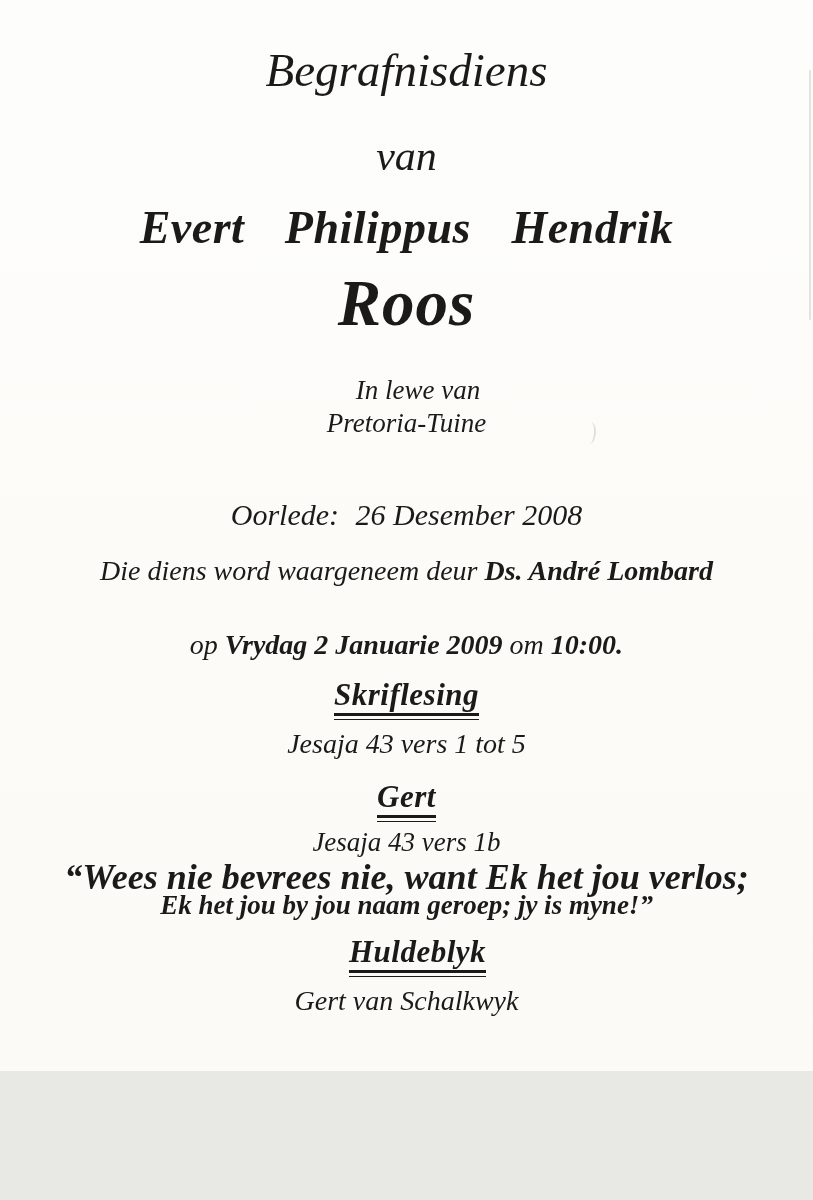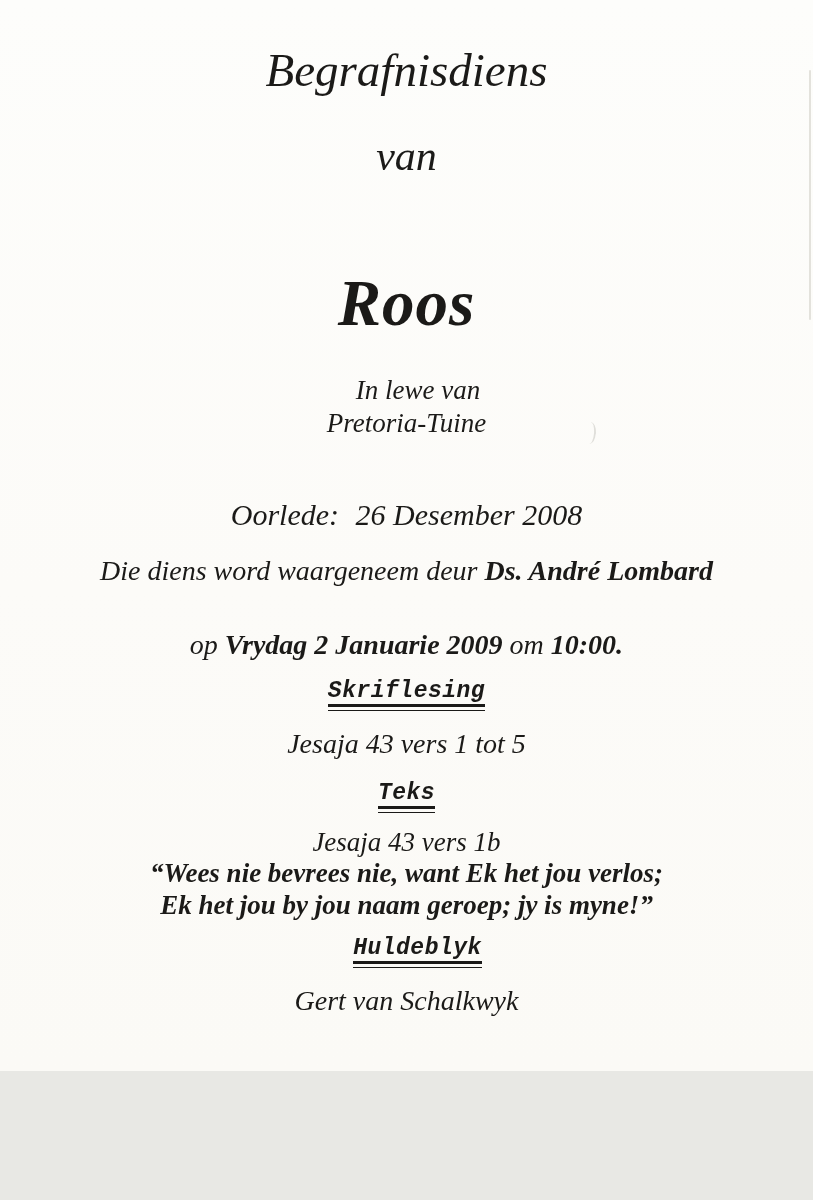--- a/index.html
+++ b/index.html
@@ -34,28 +34,28 @@
   .inlife2      { top: 409px; font-size: 27px; }
   .dateline1    { top: 464px; font-size: 30px; }
   .dateline2    { top: 499px; font-size: 30px; }
   .para1        { top: 556px; font-size: 28px; }
   .para2        { top: 593px; font-size: 28px; }
   .para3        { top: 630px; font-size: 28px; }
   .head-skrif   { top: 679px; }
   .ref-skrif    { top: 729px; font-size: 28px; }
   .head-teks    { top: 781px; }
   .ref-teks     { top: 828px; font-size: 27px; }
-  .quote1       { top: 859px; font-size: 27px; font-weight: bold; }
+  .quote1       { top: 859px; font-size: 36px; font-weight: bold; }
   .quote2       { top: 891px; font-size: 27px; font-weight: bold; }
   .head-hulde   { top: 936px; padding-left: 22px; }
   .name-hulde   { top: 986px; font-size: 28px; }
   .head-bedank  { top: 1041px; }
   .name-bedank  { top: 1091px; font-size: 28px; }
 
-  .heading { font-size: 23px; font-weight: bold; letter-spacing: 0.5px; font-family: Liberation Mono, monospace; }
+  .heading { font-size: 31px; font-weight: bold; letter-spacing: 0.5px; }
   .u-outer {
     display: inline-block;
     border-bottom: 1.5px solid #1b1a18;
     padding-bottom: 3px;
   }
   .u-inner {
     display: inline-block;
     border-bottom: 3px solid #1b1a18;
     padding-bottom: 1px;
   }
@@ -112,20 +112,21 @@
 </style>
 </head>
 <body>
 
 <div class="page">
 
   <div class="line title">Begrafnisdiens</div>
 
   <div class="line connector">van</div>
 
+  <div class="line first-names">Evert Philippus Hendrik</div>
 
   <div class="line surname">Roos</div>
 
   <div class="line inlife1">In lewe van</div>
   <div class="line inlife2">Pretoria-Tuine</div>
 
   <div class="line dateline2">
     <span>Oorlede:</span><span class="date-value">26 Desember 2008</span>
   </div>
 
@@ -135,21 +136,21 @@
   <div class="line para3">
     <span>op </span><span class="bold">Vrydag 2 Januarie 2009</span><span> om </span><span class="bold">10:00.</span>
   </div>
 
   <div class="line heading head-skrif">
     <span class="u-outer"><span class="u-inner">Skriflesing</span></span>
   </div>
   <div class="line ref-skrif">Jesaja 43 vers 1 tot 5</div>
 
   <div class="line heading head-teks">
-    <span class="u-outer"><span class="u-inner">Teks</span></span>
+    <span class="u-outer"><span class="u-inner">Gert</span></span>
   </div>
   <div class="line ref-teks">Jesaja 43 vers 1b</div>
   <div class="line quote1">“Wees nie bevrees nie, want Ek het jou verlos;</div>
   <div class="line quote2">Ek het jou by jou naam geroep; jy is myne!”</div>
 
   <div class="line heading head-hulde">
     <span class="u-outer"><span class="u-inner">Huldeblyk</span></span>
   </div>
   <div class="line name-hulde">Gert van Schalkwyk</div>
 

